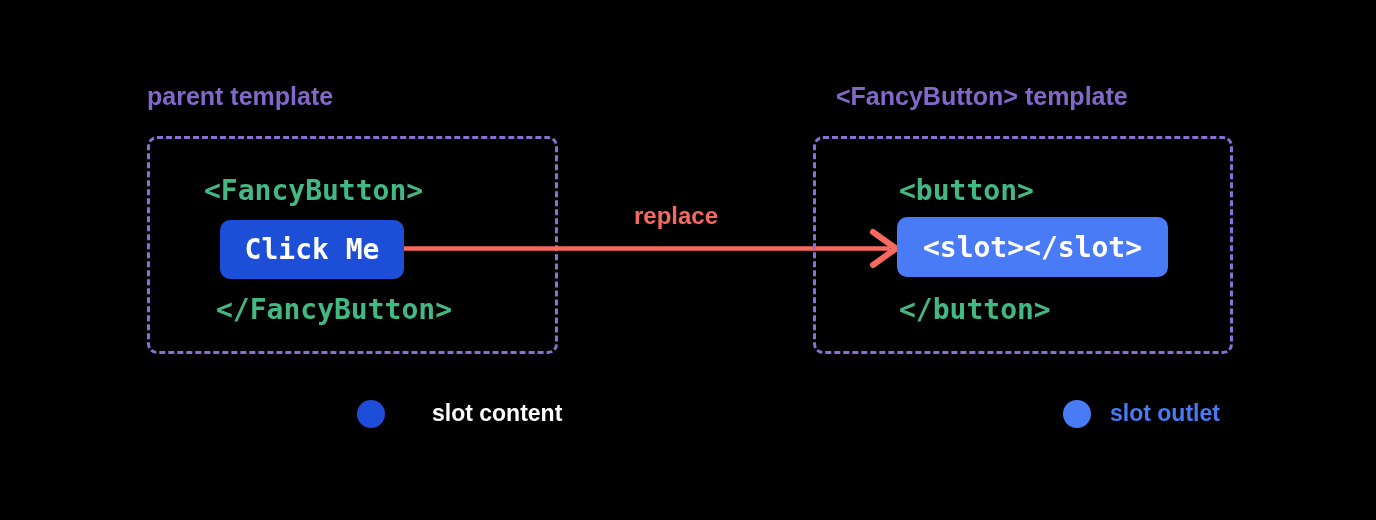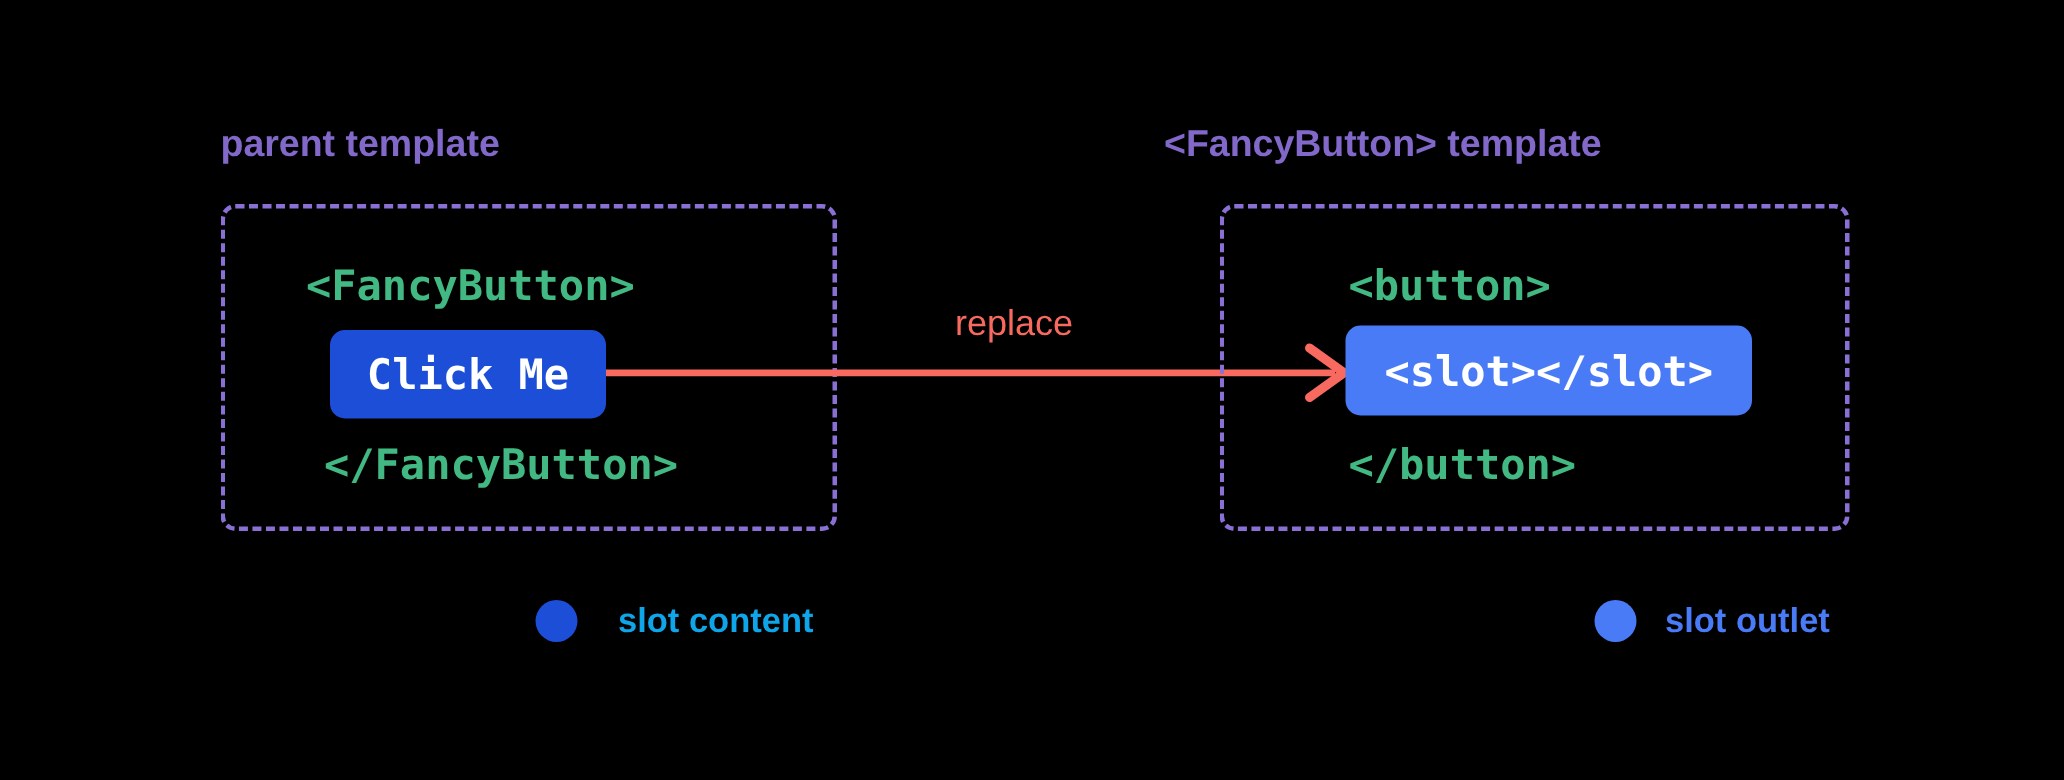--- a/index.html
+++ b/index.html
@@ -50,38 +50,38 @@
     font-size: 28px;
     color: #ffffff;
     box-sizing: border-box;
     white-space: nowrap;
   }
   .red-fill { background: #1d4ed8; }
   .blue-fill { background: #4a7bf7; }
 
   .arrow-label {
     font-size: 24px;
-    font-weight: normal;
+    font-weight: bold;
     color: #f8695f;
     line-height: 1;
     text-align: center;
     white-space: nowrap;
   }
   .legend-dot {
     width: 28px;
     height: 28px;
     border-radius: 50%;
   }
   .legend-label {
     font-size: 23px;
     font-weight: bold;
     line-height: 1;
     white-space: nowrap;
   }
-  .legend-label.red { color: #0ea5e9; }
+  .legend-label.red { color: #ffffff; margin-left: 20px; }
   .legend-label.blue { color: #4a7bf7; }
 </style>
 </head>
 <body>
 
 <div class="canvas">
 
   <div class="abs panel-title" style="left:147px; top:84px;">parent template</div>
 
   <div class="abs dashed-box" style="left:147px; top:136px; width:411px; height:218px;"></div>
@@ -92,21 +92,21 @@
 
   <div class="abs code" style="left:216px; top:296px;">&lt;/FancyButton&gt;</div>
 
   <div class="abs arrow-label" style="left:616px; top:204px; width:120px;">replace</div>
 
   <svg class="abs" style="left:0; top:0;" width="1376" height="520" aria-hidden="true">
     <line x1="404" y1="248.5" x2="890" y2="248.5" stroke="#f8695f" stroke-width="4.5"></line>
     <polyline points="873,232 896,248.5 873,265" fill="none" stroke="#f8695f" stroke-width="6" stroke-linecap="round" stroke-linejoin="round"></polyline>
   </svg>
 
-  <div class="abs panel-title" style="left:776px; top:84px;">&lt;FancyButton&gt; template</div>
+  <div class="abs panel-title" style="left:836px; top:84px;">&lt;FancyButton&gt; template</div>
 
   <div class="abs dashed-box" style="left:813px; top:136px; width:420px; height:218px;"></div>
 
   <div class="abs code" style="left:899px; top:177px;">&lt;button&gt;</div>
 
   <div class="abs pill-button blue-fill" style="left:897px; top:217px; width:271px; height:60px;">&lt;slot&gt;&lt;/slot&gt;</div>
 
   <div class="abs code" style="left:899px; top:296px;">&lt;/button&gt;</div>
 
   <div class="abs legend-dot red-fill" style="left:357px; top:400px;"></div>

